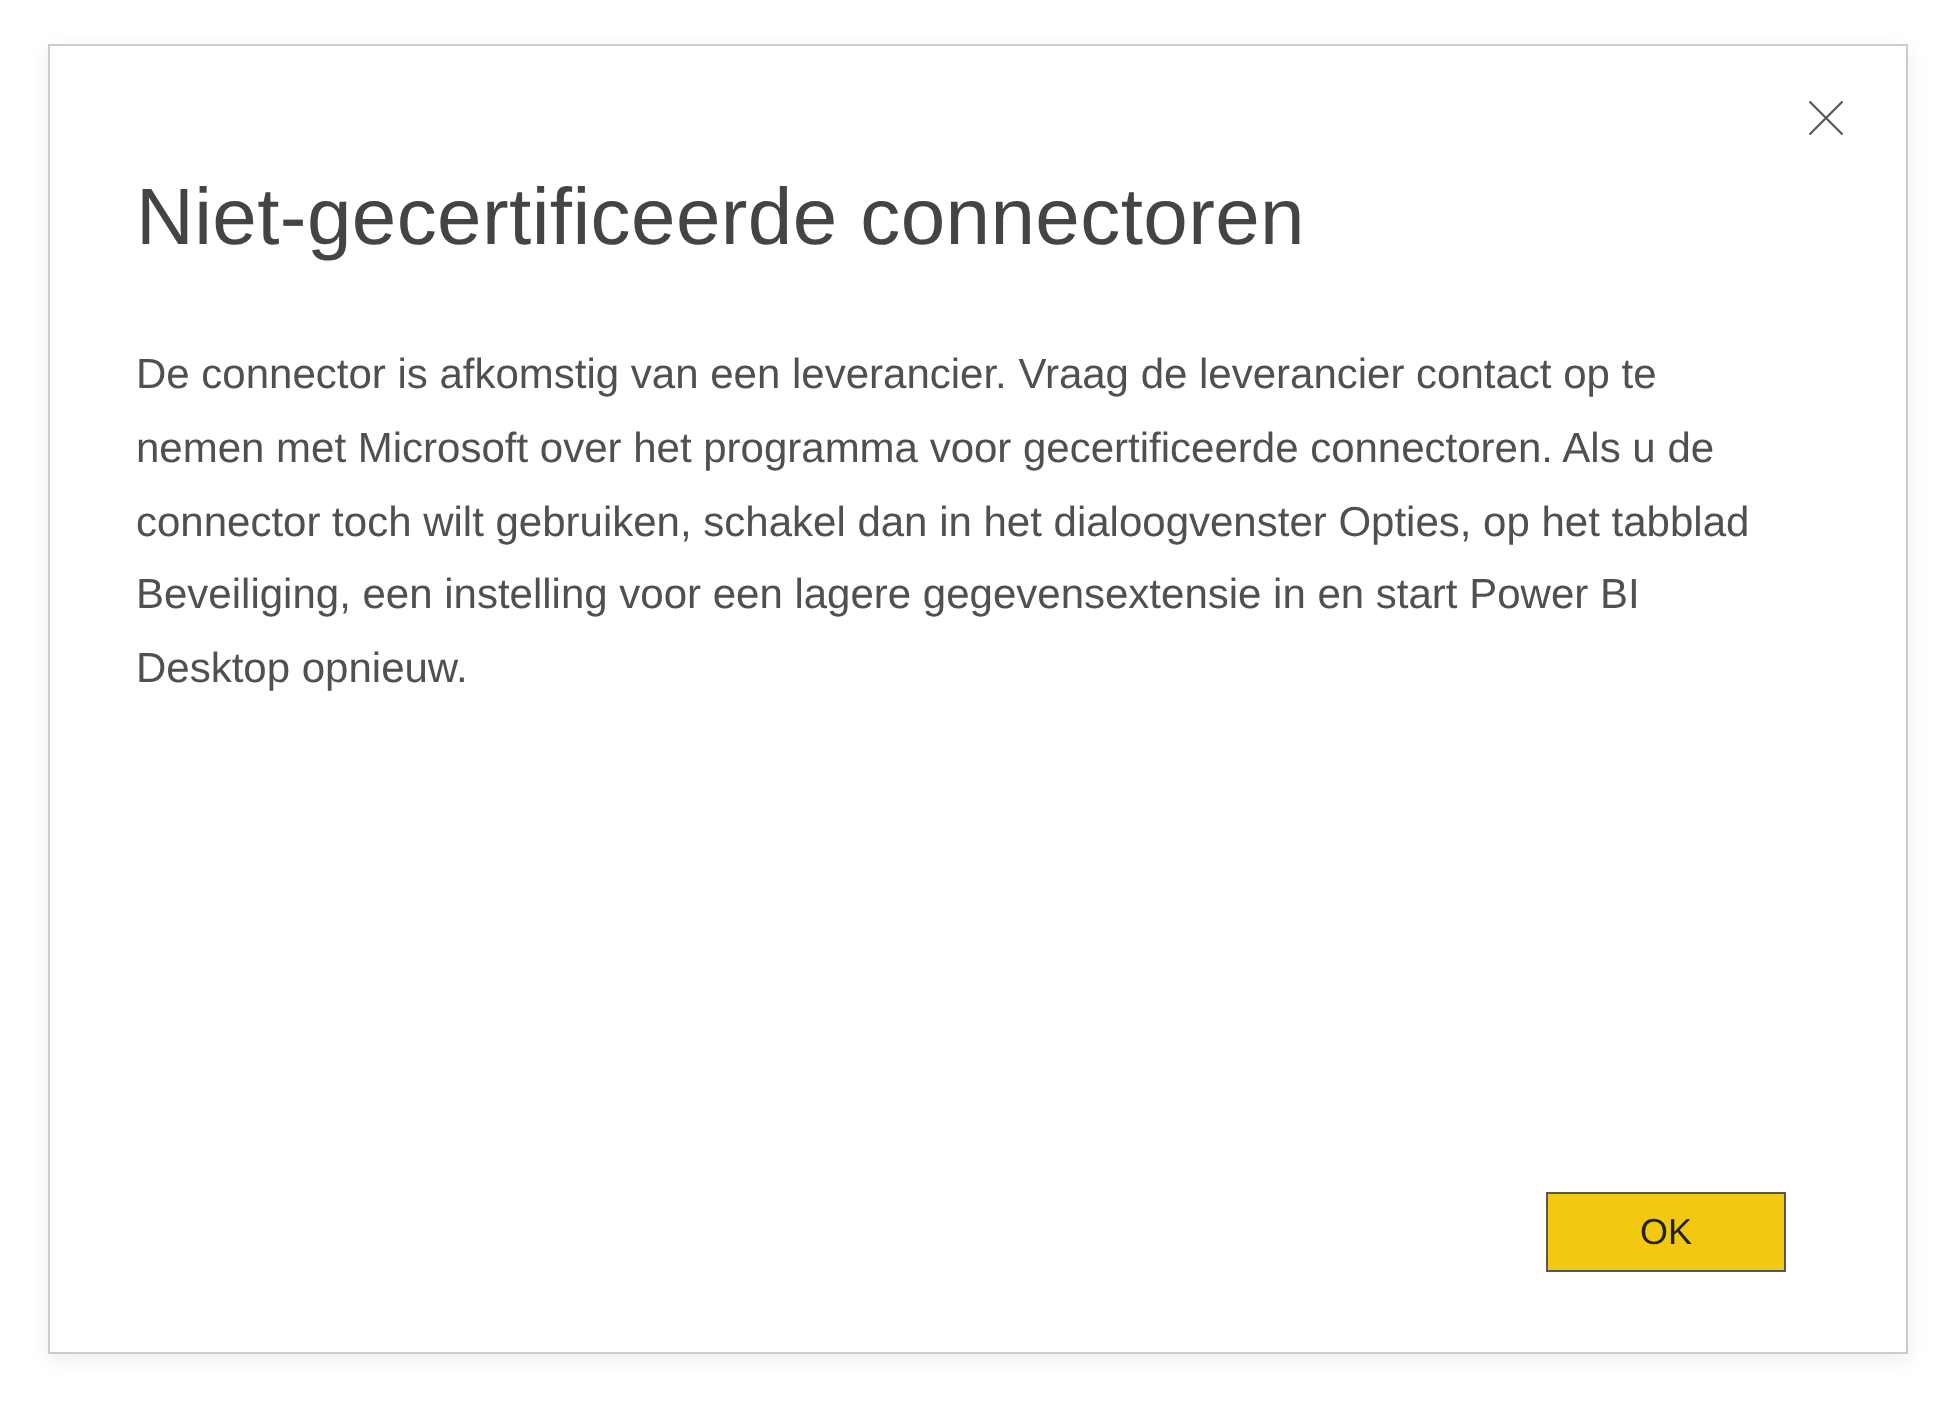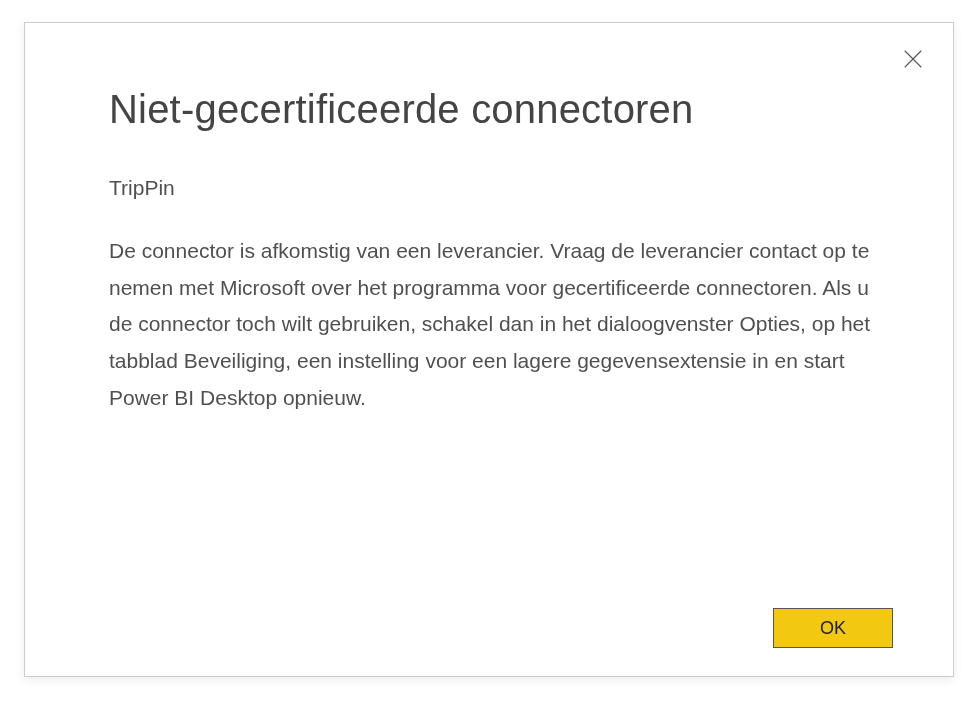--- a/index.html
+++ b/index.html
@@ -16,21 +16,21 @@
     }
     .dialog {
       position: absolute;
       left: 24px;
       top: 22px;
       width: 930px;
       height: 655px;
       background: #ffffff;
       border: 1px solid #cccccc;
       box-shadow: 0 3px 10px rgba(0,0,0,0.08);
-      padding: 42px 60px 40px 84px;
+      padding: 42px 60px 40px 43px;
     }
     .close-btn {
       position: absolute;
       top: 22px;
       right: 26px;
       width: 28px;
       height: 28px;
       cursor: pointer;
       display: flex;
       align-items: center;
@@ -62,21 +62,21 @@
     }
     .connector-name {
       font-size: 21px;
       font-weight: 400;
       color: #505050;
       margin-bottom: 26px;
     }
     .footer {
       position: absolute;
       right: 60px;
-      bottom: 28px;
+      bottom: 40px;
     }
     .ok-btn {
       width: 120px;
       height: 40px;
       background: #f2c811;
       border: 1px solid #555555;
       font-size: 18px;
       font-family: "Segoe UI", sans-serif;
       color: #222222;
       cursor: pointer;
@@ -90,21 +90,20 @@
   <div class="close-btn">
     <svg viewBox="0 0 24 24" fill="none">
       <line x1="3" y1="3" x2="21" y2="21"></line>
       <line x1="21" y1="3" x2="3" y2="21"></line>
     </svg>
   </div>
 
   <h1 class="title">Niet-gecertificeerde connectoren</h1>
 
   <div class="body-text">
-    <p class="connector-name">TripPin</p>
     <p class="para">De connector is afkomstig van een leverancier. Vraag de leverancier contact op te nemen met Microsoft over het programma voor gecertificeerde connectoren. Als u de connector toch wilt gebruiken, schakel dan in het dialoogvenster Opties, op het tabblad Beveiliging, een instelling voor een lagere gegevensextensie in en start Power BI Desktop opnieuw.</p>
   </div>
 
   <div class="footer">
     <button class="ok-btn">OK</button>
   </div>
 
 </div>
 
 </body></html>

